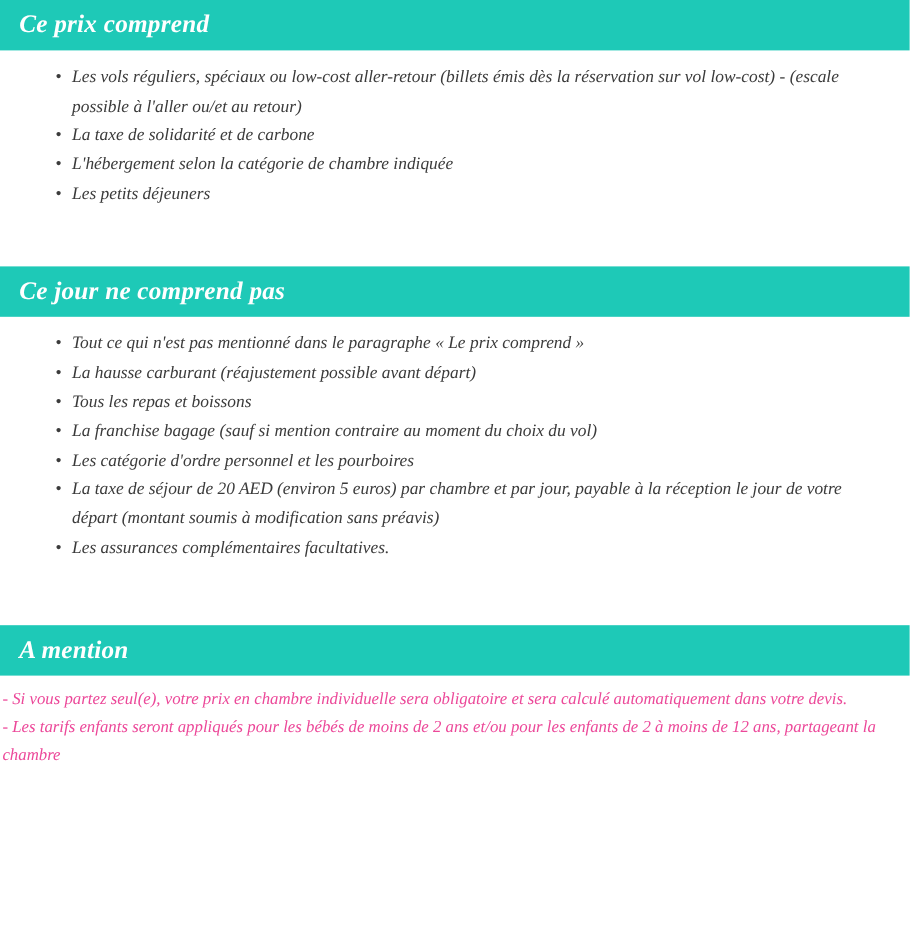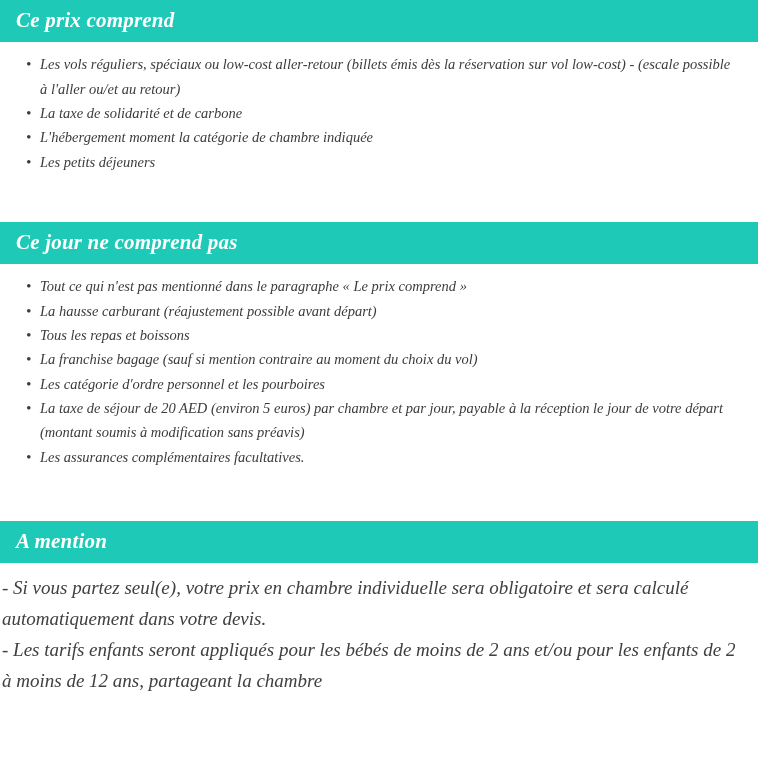--- a/index.html
+++ b/index.html
@@ -24,20 +24,21 @@
     font-family: "Liberation Serif", serif;
     font-style: italic;
     font-weight: bold;
     font-size: 21px;
     line-height: 1.2;
     padding: 8px 0 9px 16px;
     letter-spacing: 0.2px;
   }
   .section-body {
     padding: 10px 0 0 0;
+    margin-left: 20px;
   }
   ul.bullets {
     list-style: none;
     margin: 0;
     padding: 0 22px 0 0;
   }
   ul.bullets li {
     position: relative;
     font-style: italic;
     font-size: 14.5px;
@@ -56,37 +57,37 @@
     line-height: 1.68;
   }
   .gap-a { height: 48px; }
   .gap-b { height: 52px; }
   .notes {
     padding: 10px 10px 0 2px;
   }
   .notes p {
     margin: 0;
     font-style: italic;
-    font-size: 19px;
+    font-size: 14px;
     line-height: 1.62;
-    color: #404040;
+    color: #ec4899;
   }
 </style>
 </head>
 <body>
 
 <div class="page">
 
   <div class="section">
     <div class="section-header">Ce prix comprend</div>
     <div class="section-body">
       <ul class="bullets">
         <li>Les vols réguliers, spéciaux ou low-cost aller-retour (billets émis dès la réservation sur vol low-cost) - (escale possible à l'aller ou/et au retour)</li>
         <li>La taxe de solidarité et de carbone</li>
-        <li>L'hébergement moment la catégorie de chambre indiquée</li>
+        <li>L'hébergement selon la catégorie de chambre indiquée</li>
         <li>Les petits déjeuners</li>
       </ul>
     </div>
   </div>
 
   <div class="gap-a"></div>
 
   <div class="section">
     <div class="section-header">Ce jour ne comprend pas</div>
     <div class="section-body">

